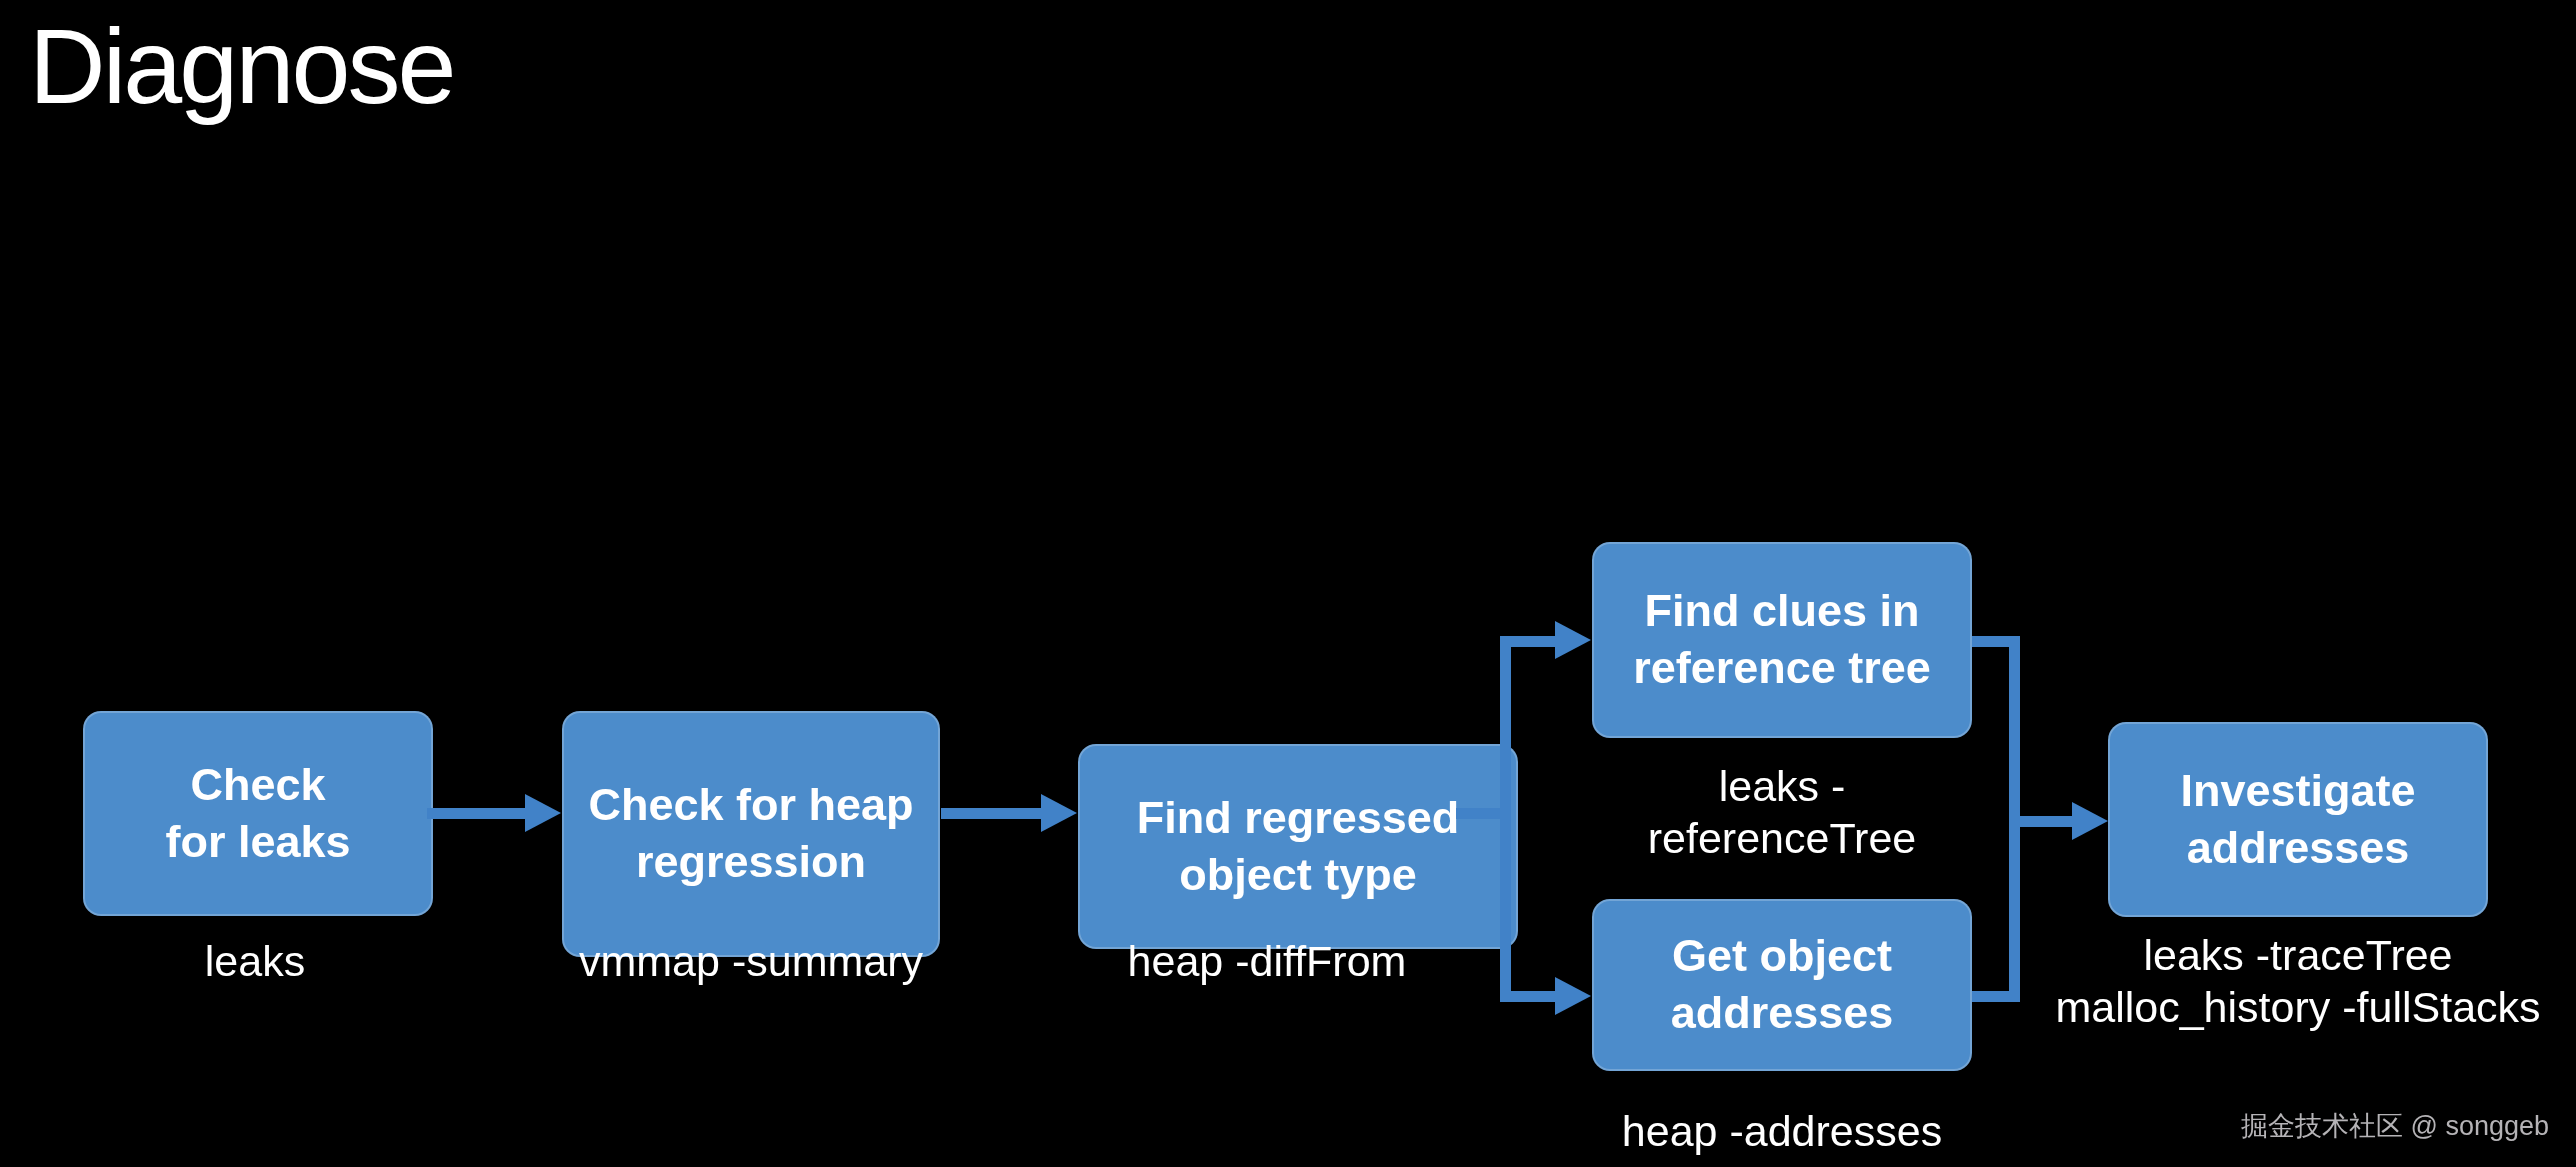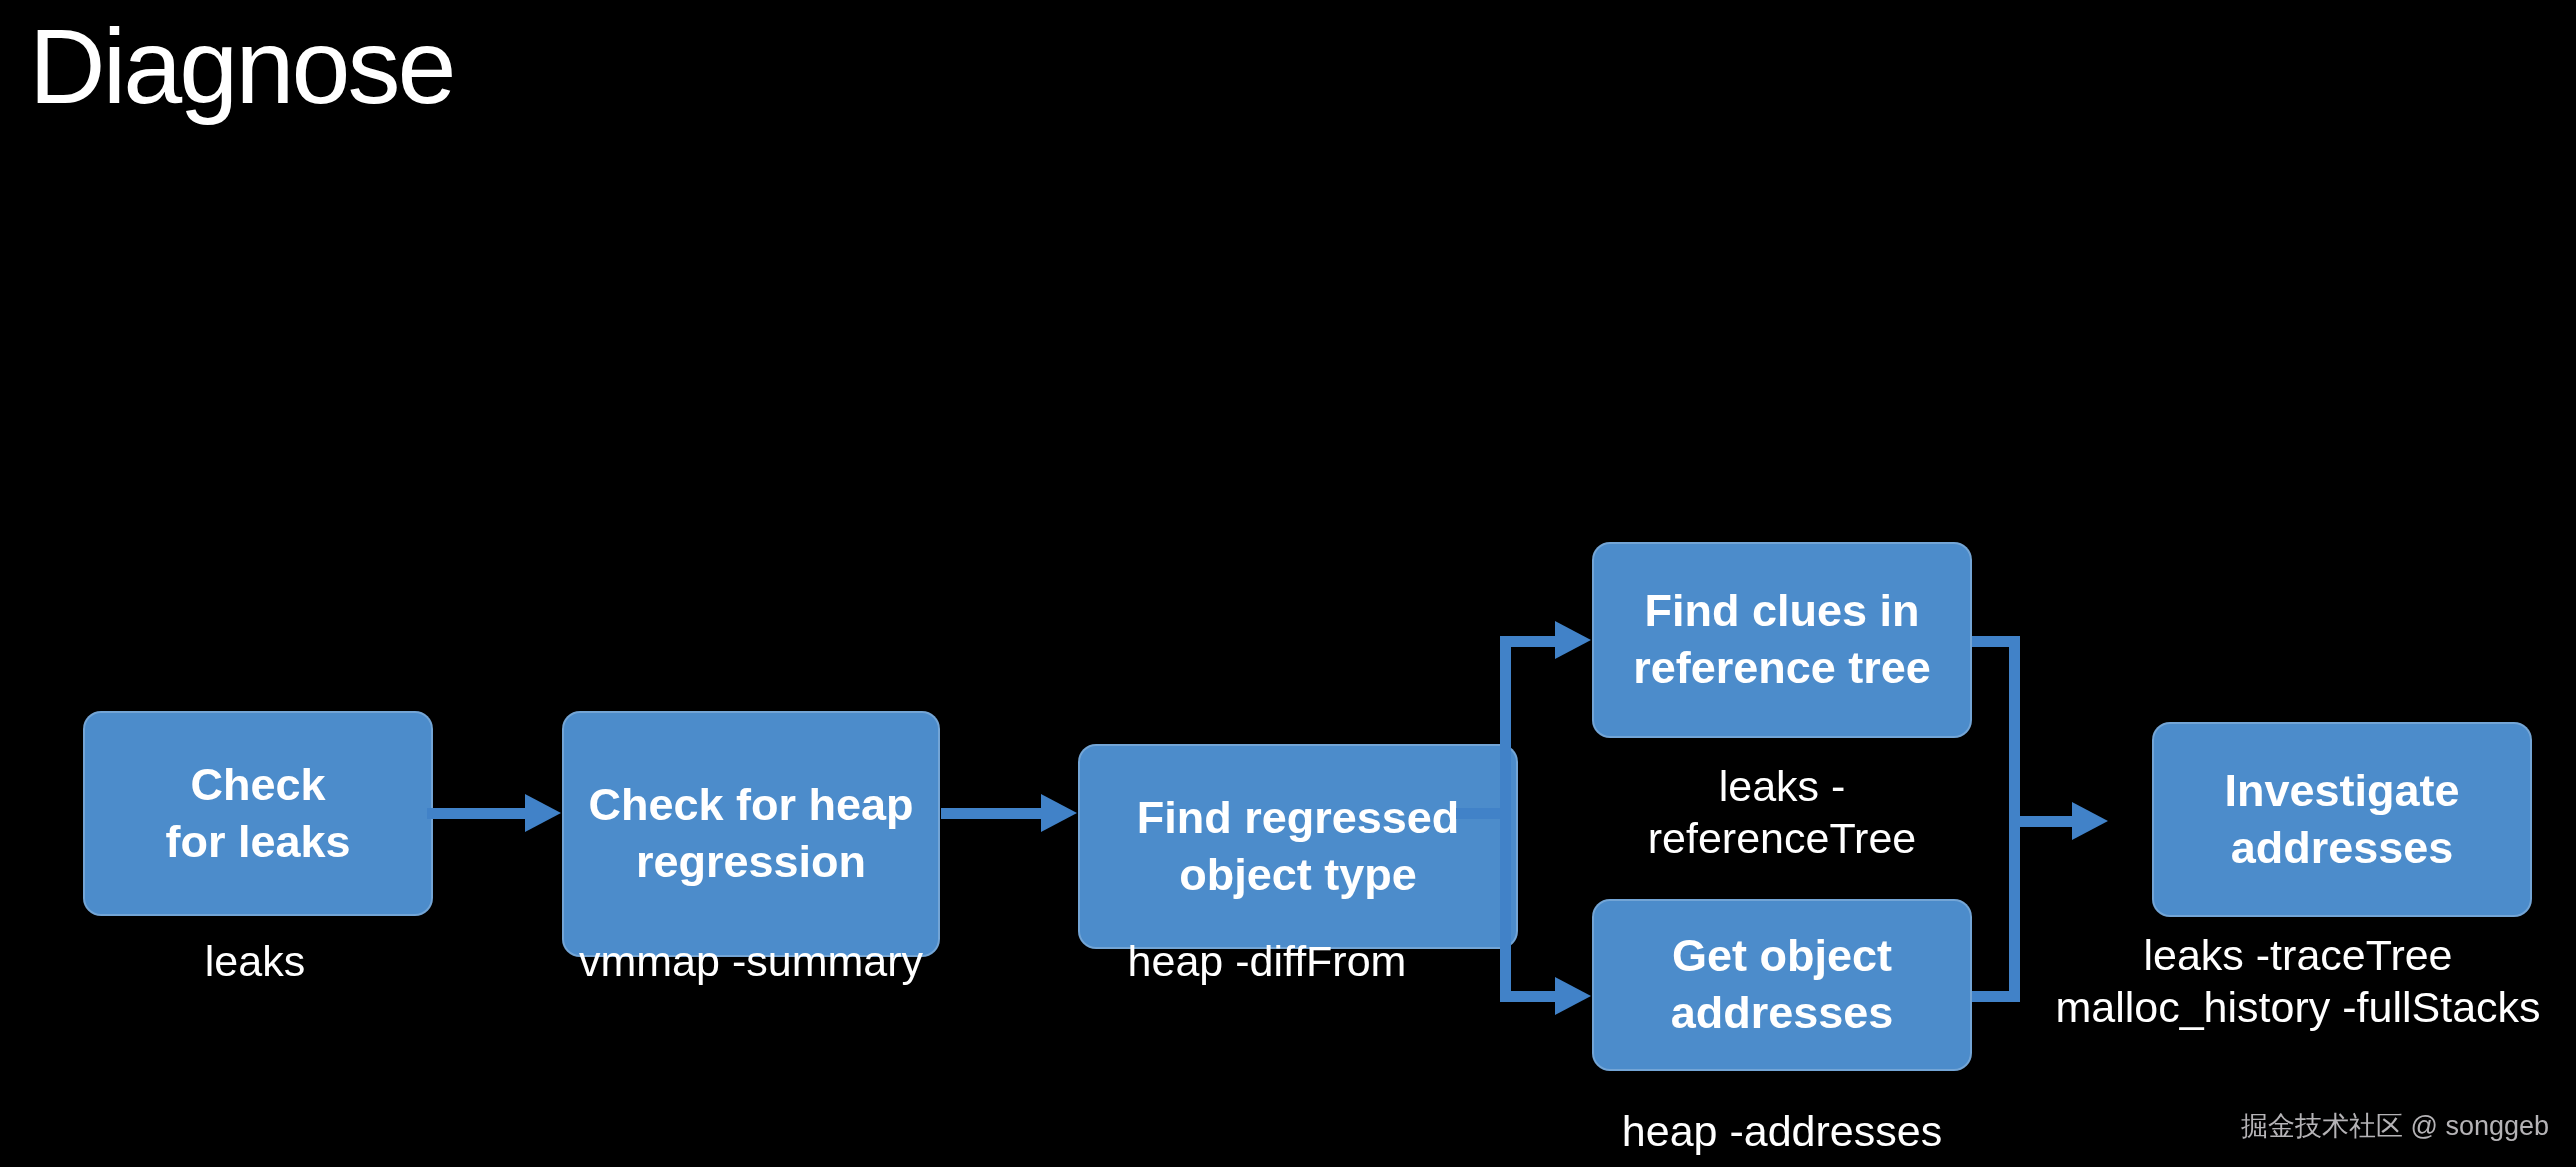--- a/index.html
+++ b/index.html
@@ -93,21 +93,21 @@
   <div class="node" style="left:1592px; top:542px; width:380px; height:196px;">
     <span class="node-label">Find clues in
 reference tree</span>
   </div>
 
   <div class="node" style="left:1592px; top:899px; width:380px; height:172px;">
     <span class="node-label">Get object
 addresses</span>
   </div>
 
-  <div class="node" style="left:2108px; top:722px; width:380px; height:195px;margin-left:44px;">
+  <div class="node" style="left:2108px; top:722px; width:380px; height:195px;">
     <span class="node-label">Investigate
 addresses</span>
   </div>
 
   <div class="cmd" style="left:83px; top:936px; width:344px;">leaks</div>
   <div class="cmd" style="left:562px; top:936px; width:378px;">vmmap -summary</div>
   <div class="cmd" style="left:1078px; top:936px; width:378px;">heap -diffFrom</div>
   <div class="cmd" style="left:1592px; top:761px; width:380px;">leaks -referenceTree</div>
   <div class="cmd" style="left:1592px; top:1106px; width:380px;">heap -addresses</div>
   <div class="cmd" style="left:2010px; top:930px; width:576px;">leaks -traceTree

